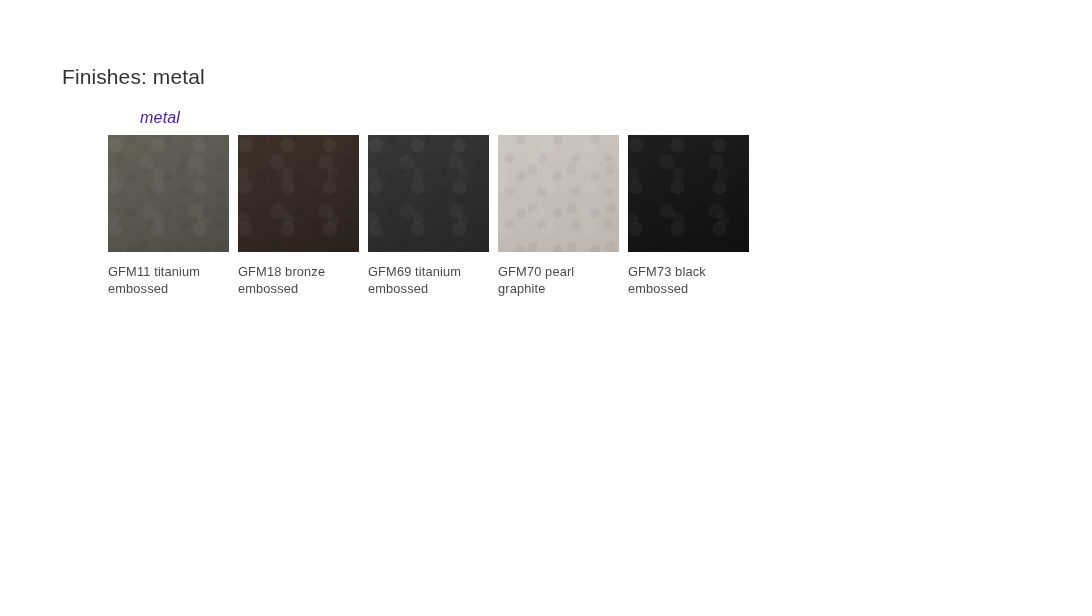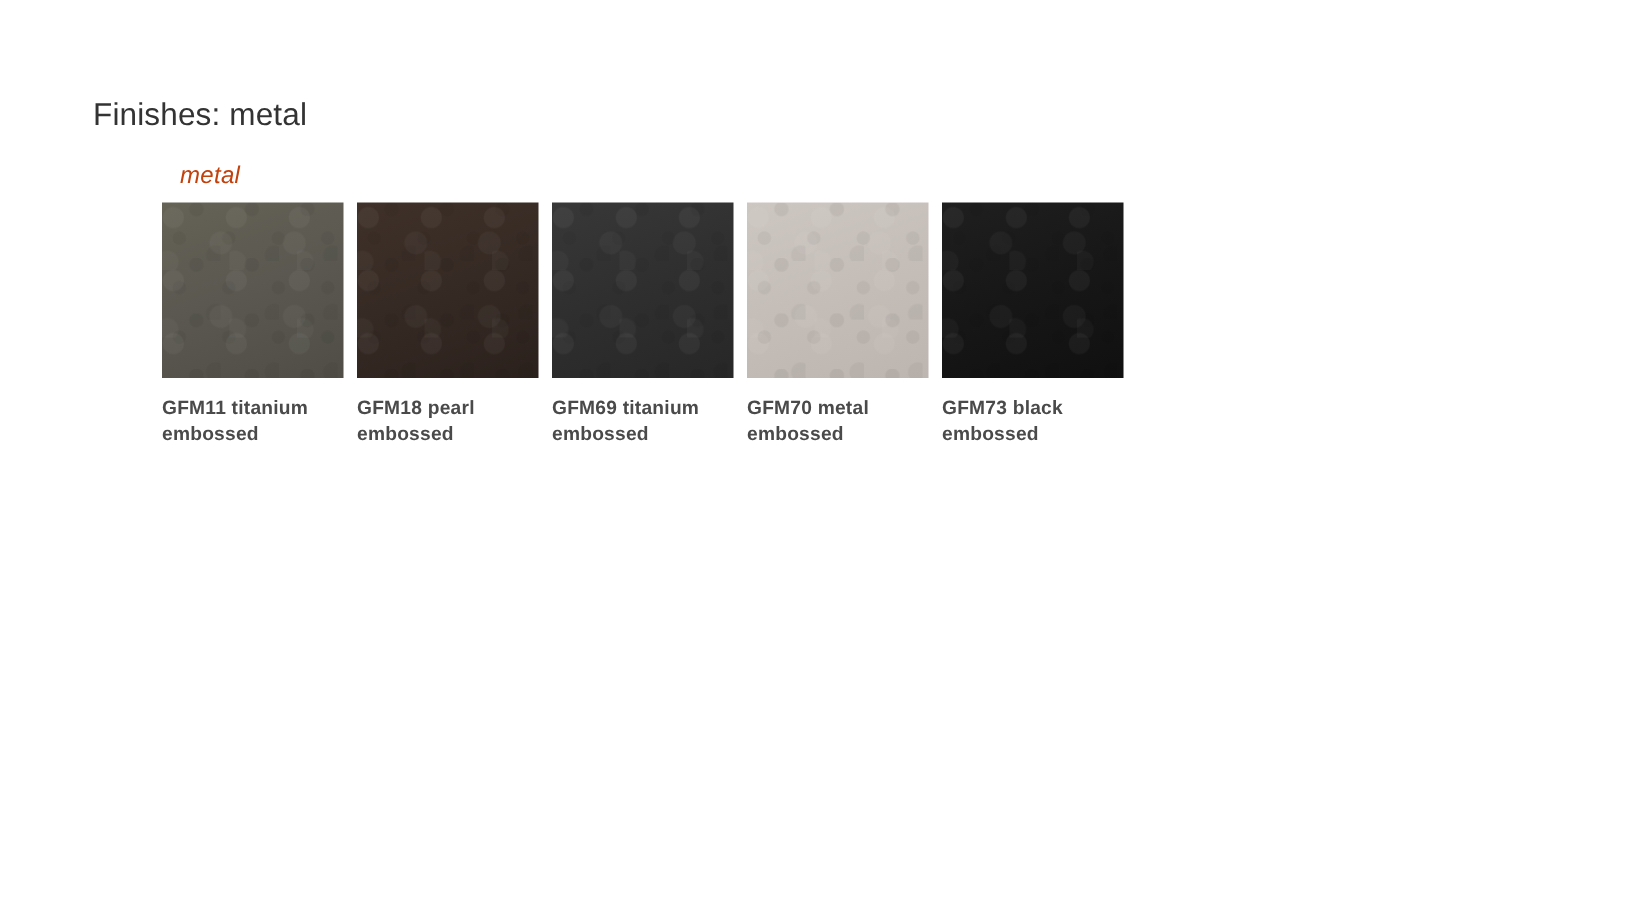--- a/index.html
+++ b/index.html
@@ -30,30 +30,29 @@
   #swatch-section {
     position: absolute;
     left: 108px;
     top: 108px;
   }
 
   #category-label {
     font-size: 16px;
     font-style: italic;
     font-weight: 400;
-    color: #c2410c;
-    margin-left: 12px;
+    color: #4c1d95;
+    margin-left: 32px;
     line-height: 20px;
     letter-spacing: 0.2px;
   }
 
   #swatch-row {
     display: flex;
     margin-top: 7px;
-    font-weight: bold;
   }
 
   .swatch-cell {
     width: 121px;
     margin-right: 9px;
   }
   .swatch-cell:last-child {
     margin-right: 0;
   }
 
@@ -97,29 +96,29 @@
 
   <div id="category-label">metal</div>
 
   <div id="swatch-row">
       <div class="swatch-cell">
         <div class="swatch-chip" style="background: linear-gradient(160deg, rgb(101, 98, 86) 0%, rgb(90, 88, 80) 48%, rgb(79, 77, 69) 100%);"></div>
         <div class="swatch-label">GFM11 titanium embossed</div>
       </div>
       <div class="swatch-cell">
         <div class="swatch-chip" style="background: linear-gradient(160deg, rgb(63, 49, 41) 0%, rgb(54, 42, 36) 48%, rgb(43, 33, 28) 100%);"></div>
-        <div class="swatch-label">GFM18 pearl embossed</div>
+        <div class="swatch-label">GFM18 bronze embossed</div>
       </div>
       <div class="swatch-cell">
         <div class="swatch-chip" style="background: linear-gradient(160deg, rgb(56, 56, 56) 0%, rgb(47, 47, 47) 48%, rgb(39, 39, 39) 100%);"></div>
         <div class="swatch-label">GFM69 titanium embossed</div>
       </div>
       <div class="swatch-cell">
         <div class="swatch-chip" style="background: linear-gradient(160deg, rgb(205, 199, 193) 0%, rgb(197, 190, 184) 48%, rgb(189, 181, 175) 100%);"></div>
-        <div class="swatch-label">GFM70 metal embossed</div>
+        <div class="swatch-label">GFM70 pearl graphite</div>
       </div>
       <div class="swatch-cell">
         <div class="swatch-chip" style="background: linear-gradient(160deg, rgb(31, 31, 31) 0%, rgb(23, 23, 23) 48%, rgb(16, 16, 16) 100%);"></div>
         <div class="swatch-label">GFM73 black embossed</div>
       </div>
     </div>
 
 </div>
 
 </body></html>

